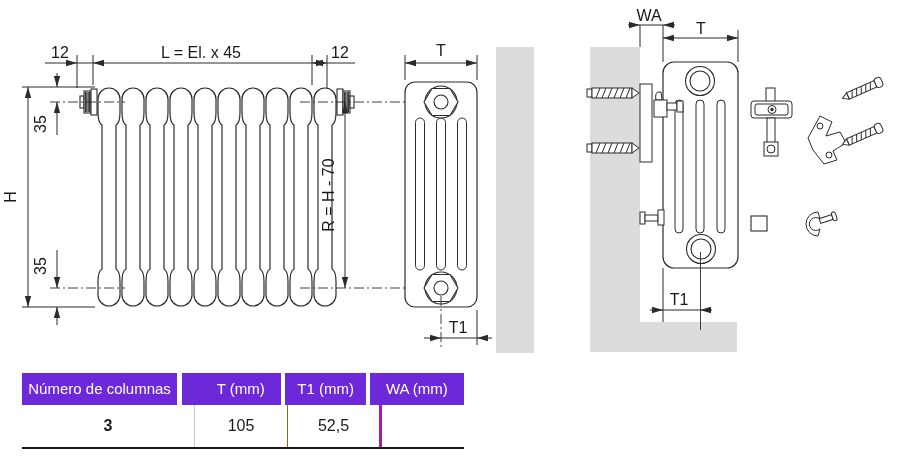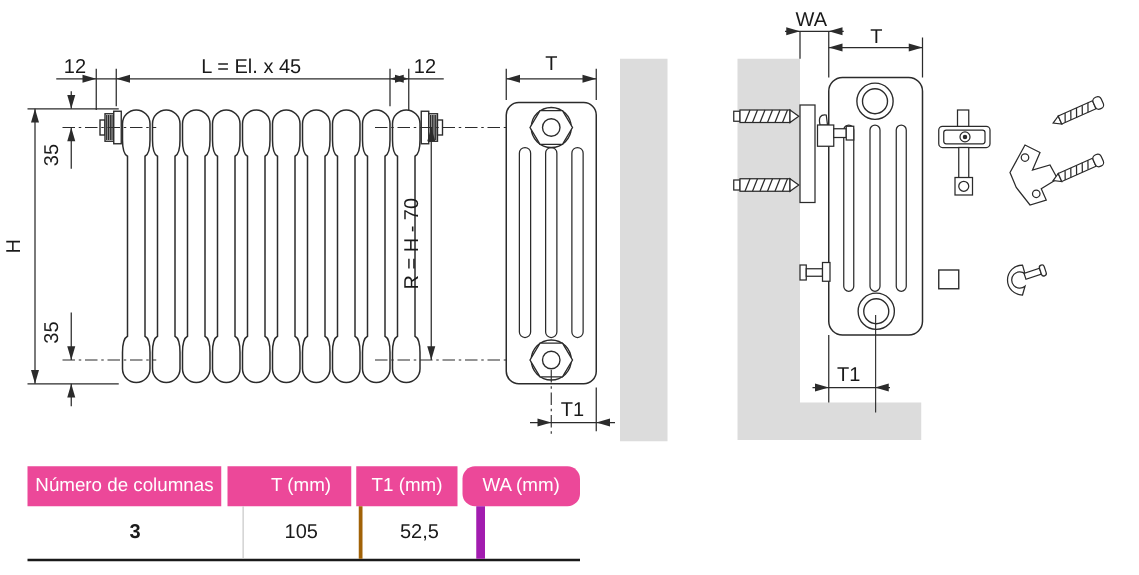--- a/index.html
+++ b/index.html
@@ -4,31 +4,31 @@
 <style>
   html,body{margin:0;padding:0;background:#fff;}
   #stage{position:relative;width:911px;height:460px;background:#ffffff;overflow:hidden;
          font-family:"Liberation Sans",sans-serif;}
   #drawing{position:absolute;left:0;top:0;}
   svg text{font-family:"Liberation Sans",sans-serif;fill:#1a1a1a;}
   .dimtxt{font-size:16px;}
   
   #spec-table{position:absolute;left:22px;top:373px;width:442px;}
   .thead{display:flex;}
-  .th{background:#ec4899;color:#ffffff;font-size:15px;height:32px;line-height:32px;
+  .th{background:#6d28d9;color:#ffffff;font-size:15px;height:32px;line-height:32px;
       text-align:center;}
   .th1{width:168px;margin-right:5px;}
   .th2{width:88px;margin-right:4px;padding-left:18px;}
   .th3{width:87px;margin-right:4px;text-align:center;}
-  .th4{width:102px;border-radius:10px;}
+  .th4{width:102px;}
   .tbody{display:flex;border-bottom:2px solid #1a1a1a;}
   .td{font-size:16px;color:#1a1a1a;height:42px;line-height:42px;text-align:center;}
   .td1{width:172px;border-right:1px solid #c9c9c9;font-weight:bold;}
-  .td2{width:92px;border-right:3px solid #a16207;}
-  .td3{width:91px;border-right:7px solid #a21caf;}
+  .td2{width:92px;border-right:1px solid #a16207;}
+  .td3{width:91px;border-right:3px solid #a21caf;}
   .td4{width:86px;}
 </style>
 </head>
 <body>
 
 <div id="stage">
 
 <svg id="drawing" width="911" height="365" viewBox="0 0 911 365">
   <defs>
 

